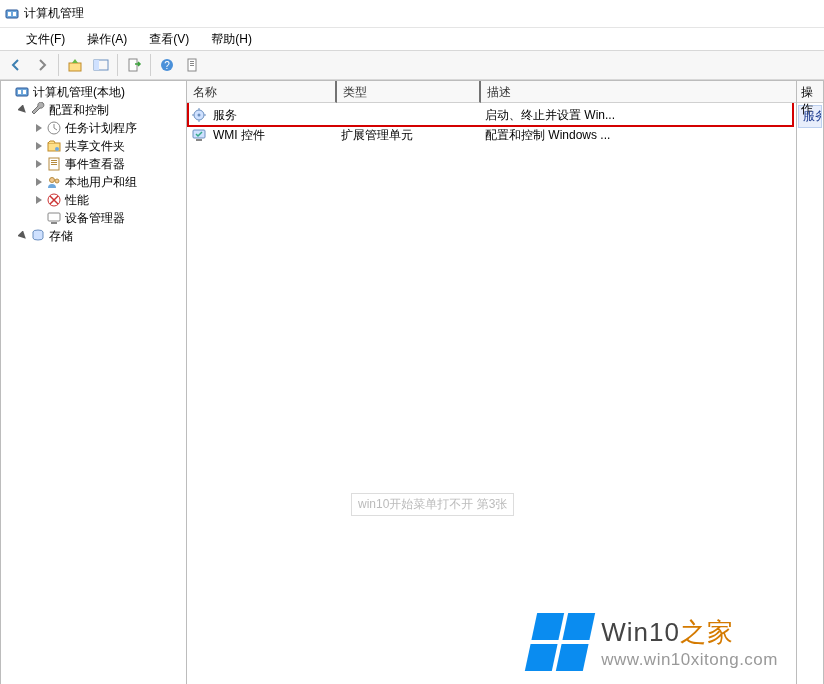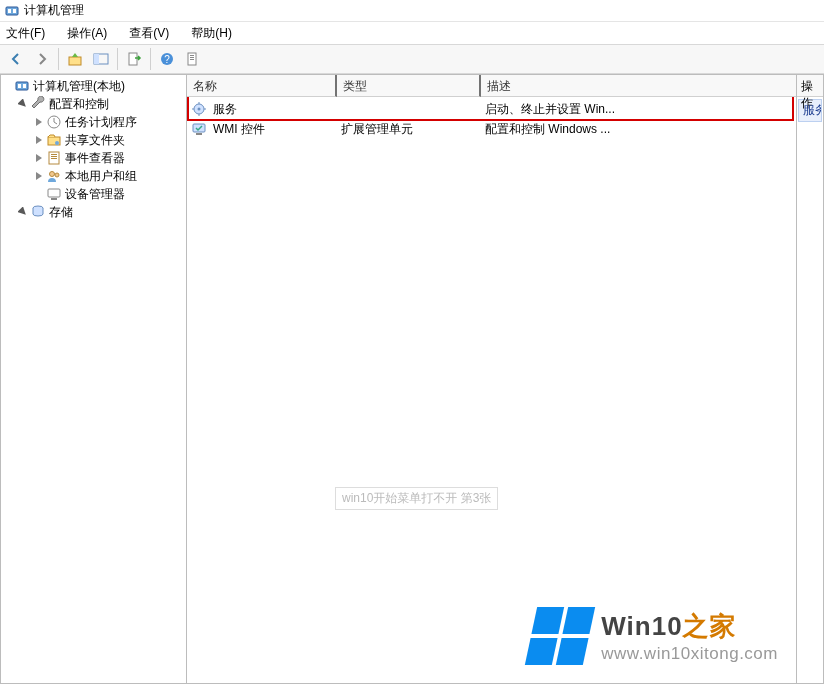--- a/index.html
+++ b/index.html
@@ -6,37 +6,37 @@
   html, body {
     margin: 0; padding: 0;
     width: 824px; height: 684px;
     font-family: "Microsoft YaHei", "Segoe UI", Tahoma, sans-serif;
     font-size: 12px;
     background: #fff;
     color: #000;
     overflow: hidden;
   }
   .titlebar {
-    height: 22px;
+    height: 28px;
     background: #fff;
     border-bottom: 1px solid #e5e5e5;
     display: flex;
     align-items: center;
     padding: 0 4px;
     gap: 4px;
   }
   .titlebar .icon {
     width: 16px; height: 16px;
     display: inline-flex; align-items: center; justify-content: center;
   }
   .menubar {
     height: 22px;
     display: flex;
     align-items: center;
-    padding: 0 0;
+    padding: 0 20px;
     gap: 10px;
   }
   .menubar .menu-item {
     padding: 2px 6px;
     cursor: default;
   }
   .toolbar {
     height: 30px;
     border-top: 1px solid #d8d8d8;
     border-bottom: 1px solid #d8d8d8;
@@ -191,21 +191,21 @@
   .winlogo {
     width: 58px; height: 58px;
     display: grid;
     grid-template-columns: 1fr 1fr;
     grid-template-rows: 1fr 1fr;
     gap: 4px;
     transform: skewX(-12deg);
   }
   .winlogo div { background: #0a8cf0; }
   .branding-text .big {
-    font-size: 26px; font-weight: 700; color: #444; letter-spacing: 1px;
+    font-size: 26px; font-weight: 400; color: #444; letter-spacing: 1px;
   }
   .branding-text .big .accent { color: #d47a00; }
   .branding-text .small { font-size: 17px; color: #999; letter-spacing: 0.5px; }
 </style>
 </head>
 <body>
 
 <div class="titlebar">
   <span class="icon">
     <svg class="svg16" viewBox="0 0 16 16">
@@ -368,20 +368,36 @@
                           <circle cx="6" cy="6" r="2.5" fill="#f0c890" stroke="#b58a3e"></circle>
                           <path d="M2 14 a4 4 0 0 1 8 0" fill="#6fa8dc"></path>
                           <circle cx="11" cy="7" r="2" fill="#f0c890" stroke="#b58a3e"></circle>
                         </svg>
                       </span>
                   <span class="label">本地用户和组</span>
                 </div>
                   </li>
                 <li>
                     <div class="row">
+                  <span class="toggle">
+                        <svg width="10" height="10" viewBox="0 0 10 10">
+                          <path d="M2 1 L8 5 L2 9 Z" fill="#888"></path>
+                        </svg>
+                      </span>
+                  <span class="ticon">
+                        <svg class="svg16" viewBox="0 0 16 16">
+                          <circle cx="8" cy="8" r="6" fill="none" stroke="#c33"></circle>
+                          <path d="M4 4 L12 12 M12 4 L4 12" stroke="#c33" stroke-width="1.5"></path>
+                        </svg>
+                      </span>
+                  <span class="label">性能</span>
+                </div>
+                  </li>
+                <li>
+                    <div class="row">
                   <span class="spacer"></span>
                   <span class="ticon">
                         <svg class="svg16" viewBox="0 0 16 16">
                           <rect x="2" y="3" width="12" height="8" rx="1" fill="#fff" stroke="#888"></rect>
                           <rect x="5" y="12" width="6" height="2" fill="#888"></rect>
                         </svg>
                       </span>
                   <span class="label">设备管理器</span>
                 </div>
                   </li>
@@ -442,21 +458,21 @@
               <rect x="2" y="3" width="12" height="8" rx="1" fill="#cfe1ff" stroke="#6b8fbf"></rect>
               <rect x="5" y="12" width="6" height="2" fill="#888"></rect>
               <path d="M5 7 l2 2 4-4" fill="none" stroke="#3a8" stroke-width="1.5"></path>
             </svg>
         </span>
         <span class="cell c-name">WMI 控件</span>
         <span class="cell c-type">扩展管理单元</span>
         <span class="cell c-desc">配置和控制 Windows ...</span>
       </div>
 
-      <div class="watermark-text" style="left:148px; top:390px;">win10开始菜单打不开 第3张</div>
+      <div class="watermark-text" style="left:164px; top:390px;">win10开始菜单打不开 第3张</div>
 
       <div class="branding">
         <div class="winlogo">
           <div></div>
             <div></div>
             <div></div>
             <div></div>
         </div>
         <div class="branding-text">
           <div class="big">

